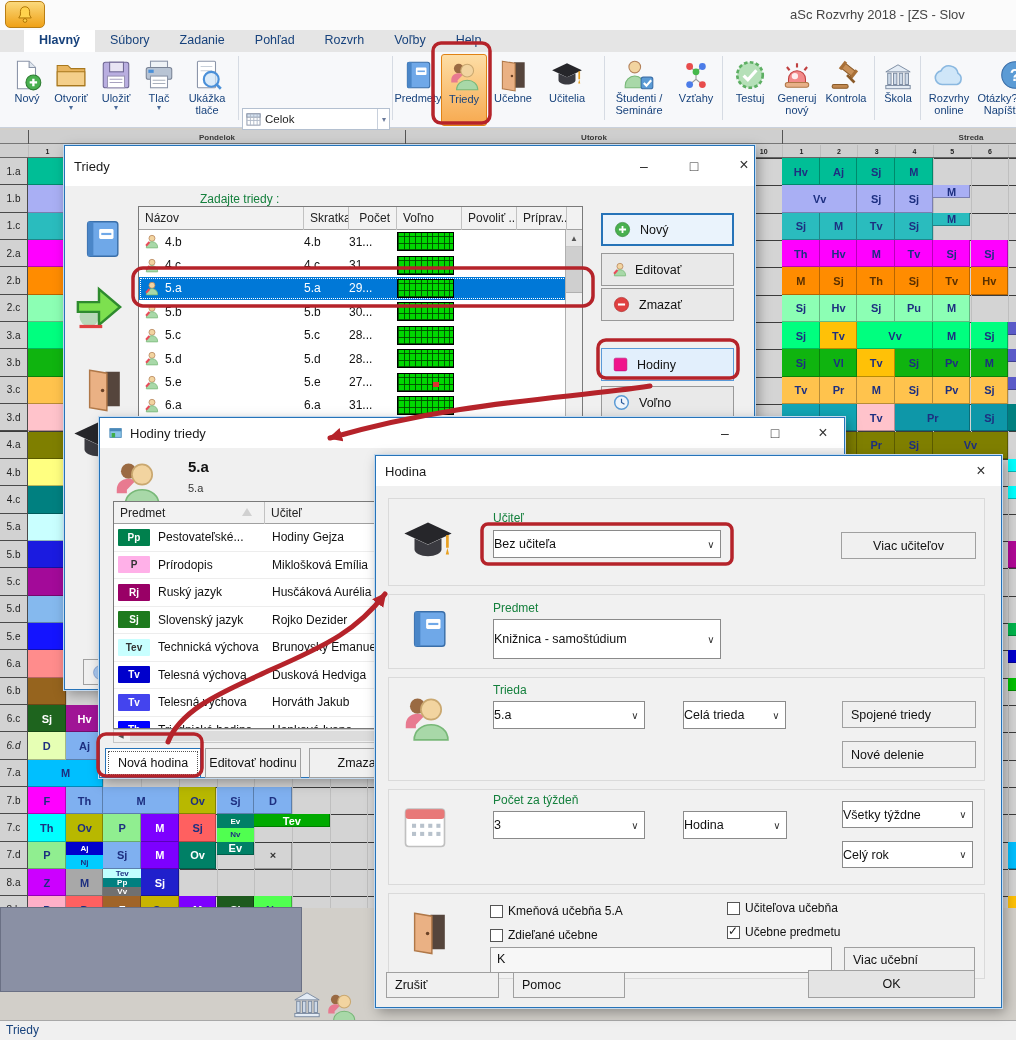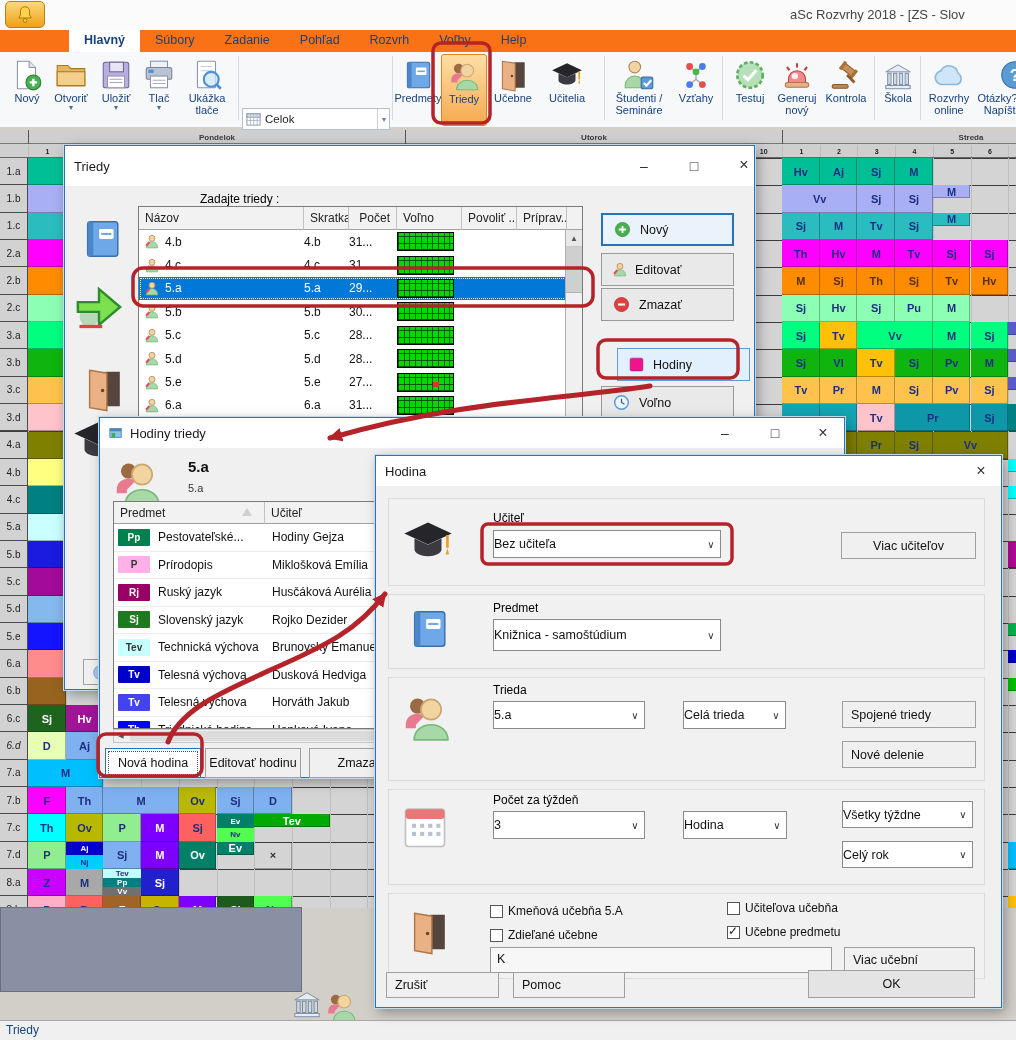--- a/index.html
+++ b/index.html
@@ -3,21 +3,21 @@
 <meta charset="utf-8">
 <style>
   html,body{margin:0;padding:0;background:#888;}
   *{box-sizing:border-box;font-family:"Liberation Sans",sans-serif;}
   .stage{position:relative;width:1016px;height:1040px;background:#d2cfc9;overflow:hidden;margin:0 auto;}
   .abs{position:absolute;}
   
   .titlebar{position:absolute;left:0;top:0;width:1016px;height:30px;background:#fbfbfb;}
   .app-icon{position:absolute;left:5px;top:1px;width:40px;height:27px;border-radius:5px;background:linear-gradient(180deg,#fbd97c,#efa117);border:1px solid #b97e14;display:flex;align-items:center;justify-content:center;}
   .app-title{position:absolute;left:790px;top:7px;font-size:13px;color:#444;white-space:nowrap;}
-  .tabs{position:absolute;left:0;top:30px;width:1016px;height:22px;background:#f97316;display:flex;padding-left:69px;}
+  .tabs{position:absolute;left:0;top:30px;width:1016px;height:22px;background:#e5e5e5;display:flex;padding-left:24px;}
   .tab{padding:3px 15px 0 15px;font-size:12.5px;color:#17427c;cursor:default;}
   .tab.active{background:#fff;font-weight:bold;}
   .ribbon{position:absolute;left:0;top:52px;width:1016px;height:76px;background:#f7f8fa;border-bottom:1px solid #c9d1dc;}
   .tb-sep{position:absolute;top:4px;width:1px;height:64px;background:#d6dbe3;}
   .tb-btn{position:absolute;top:2px;height:72px;display:flex;flex-direction:column;align-items:center;text-align:center;}
   .tb-btn .tb-ico{height:38px;display:flex;align-items:flex-end;justify-content:center;}
   .tb-btn .tb-lbl{font-size:11px;line-height:12px;color:#17427c;white-space:pre-line;}
   .tb-btn .tb-dd{font-size:8px;color:#4a6a9a;line-height:8px;}
   .tb-btn.hl{background:linear-gradient(180deg,#fddea6,#f7a94f);border:1px solid #e08214;border-radius:3px;}
   .tb-combo{position:absolute;left:242px;width:148px;height:22px;background:#fff;border:1px solid #b4c0d0;display:flex;align-items:center;font-size:11.5px;color:#222;padding:0 3px;}
@@ -34,21 +34,21 @@
   .tt-cell{position:absolute;display:flex;align-items:center;justify-content:center;font-size:11px;font-weight:600;color:#1d2f80;box-shadow:inset -1px -1px 0 rgba(0,0,0,.28);}
   .tt-stack{position:absolute;display:flex;flex-direction:column;box-shadow:inset -1px -1px 0 rgba(0,0,0,.28);}
   .tt-stack>div{flex:1;display:flex;align-items:center;justify-content:center;font-size:8px;font-weight:600;color:#1d2f80;}
   .dayline{position:absolute;top:0;width:1px;height:750px;background:#555;}
   .bottom-dark{position:absolute;left:0;top:907px;width:302px;height:85px;background:#8a90a4;border:1px solid #6a7084;}
   .statusbar{position:absolute;left:0;top:1020px;width:1016px;height:20px;background:#f0f0f0;border-top:1px solid #a8a8a8;font-size:12px;color:#17427c;padding:2px 0 0 6px;}
   
   .win{position:absolute;background:#f0f0f0;border:1px solid #2673b8;box-shadow:0 0 0 1px #c3d9ee,3px 4px 12px rgba(0,0,0,.35);}
   .wtitle{position:absolute;left:0;top:0;right:0;background:#fff;display:flex;align-items:center;font-size:13px;color:#1a1a1a;padding-left:9px;}
   .wctrl{position:absolute;top:0;font-size:14px;color:#333;width:34px;text-align:center;}
-  .lbl{position:absolute;font-size:12px;color:#000000;white-space:nowrap;}
+  .lbl{position:absolute;font-size:12px;color:#15803d;white-space:nowrap;}
   .combo{position:absolute;background:#fff;border:1px solid #8a8a8a;display:flex;align-items:center;font-size:12.5px;color:#111;}
   .combo .cv{flex:1;white-space:nowrap;overflow:hidden;}
   .combo .chev{width:18px;text-align:center;color:#333;font-size:10px;}
   .pbtn{position:absolute;background:#f0f0f0;border:1px solid #a0a0a0;display:flex;align-items:center;justify-content:flex-start;font-size:12.5px;color:#111;padding-left:8px;}
   .pbtn.center{justify-content:center;padding-left:0;}
   .panel{position:absolute;border:1px solid #dadada;background:#f1f1f1;}
   .cbox{position:absolute;display:flex;align-items:center;font-size:12px;color:#111;}
   .cbox .bx{width:13px;height:13px;background:#fff;border:1px solid #555;margin-right:5px;position:relative;}
   .cbox.on .bx::after{content:"✓";position:absolute;left:0px;top:-3px;font-size:12px;color:#222;}
   .textbox{position:absolute;background:#fff;border:1px solid #9a9a9a;font-size:12.5px;color:#111;padding:4px 0 0 6px;}
@@ -757,21 +757,21 @@
         </div>
         <div class="sbtn" style="left: 536px; top: 142px; width: 133px; height: 33px; position: absolute;">
           <span class="ic">
             <svg width="19" height="19" viewBox="0 0 32 32" xmlns="http://www.w3.org/2000/svg">
               <circle cx="16" cy="16" r="12" fill="#e04040" stroke="#a02020"></circle>
               <path d="M10 16h12" stroke="#fff" stroke-width="3.5"></path>
             </svg>
           </span>
           <span>Zmazať</span>
         </div>
-        <div class="sbtn blue" style="left: 552px; top: 202px; width: 133px; height: 33px; position: absolute;">
+        <div class="sbtn blue" style="left: 536px; top: 202px; width: 133px; height: 33px; position: absolute;">
           <span class="ic">
             <svg width="17" height="17" viewBox="0 0 32 32" xmlns="http://www.w3.org/2000/svg">
               <rect x="4" y="4" width="24" height="24" rx="3" fill="#f0148c" stroke="#b00868"></rect>
             </svg>
           </span>
           <span>Hodiny</span>
         </div>
         <div class="sbtn" style="left: 536px; top: 240px; width: 133px; height: 33px; position: absolute;">
           <span class="ic">
             <svg width="19" height="19" viewBox="0 0 32 32" xmlns="http://www.w3.org/2000/svg">
@@ -896,21 +896,21 @@
       </div>
 
     <div class="panel" style="left:12px;top:138px;width:597px;height:75px;"></div>
     <div class="abs" style="left:30px;top:150px;"><svg width="46" height="46" viewBox="0 0 32 32" xmlns="http://www.w3.org/2000/svg">
           <rect x="6" y="4" width="21" height="24" rx="2" fill="#6fa8e8" stroke="#3a6ea8"></rect>
           <rect x="6" y="4" width="4" height="24" fill="#4a86c8"></rect>
           <rect x="14" y="9" width="10" height="7" rx="1" fill="#fff"></rect>
           <path d="M15.5 12.5h7" stroke="#6fa8e8" stroke-width="1.5"></path>
         </svg></div>
     <div class="lbl" style="left:117px;top:145px;">Predmet</div>
-    <div class="combo" style="left:117px;top:163px;width:228px;height:32px;align-items:center;">
+    <div class="combo" style="left:117px;top:163px;width:228px;height:40px;align-items:center;">
       <span class="cv">Knižnica - samoštúdium</span>
         <span class="chev">∨</span>
     </div>
 
     <div class="panel" style="left:12px;top:221px;width:597px;height:104px;"></div>
     <div class="abs" style="left:23px;top:235px;"><svg width="54" height="54" viewBox="0 0 32 32" xmlns="http://www.w3.org/2000/svg">
           <circle cx="11" cy="9" r="4.5" fill="#9a6a42"></circle>
           <path d="M4 20c0-4 3-6.5 7-6.5 1.5 0 3 .5 4 1.3L10 20v2H4z" fill="#e87a90"></path>
           <circle cx="19" cy="11" r="6" fill="#f2d4a0" stroke="#caa870"></circle>
           <path d="M9 29c0-5.5 4.5-9 10-9s10 3.5 10 9z" fill="#a8d8a8" stroke="#78b878"></path>

